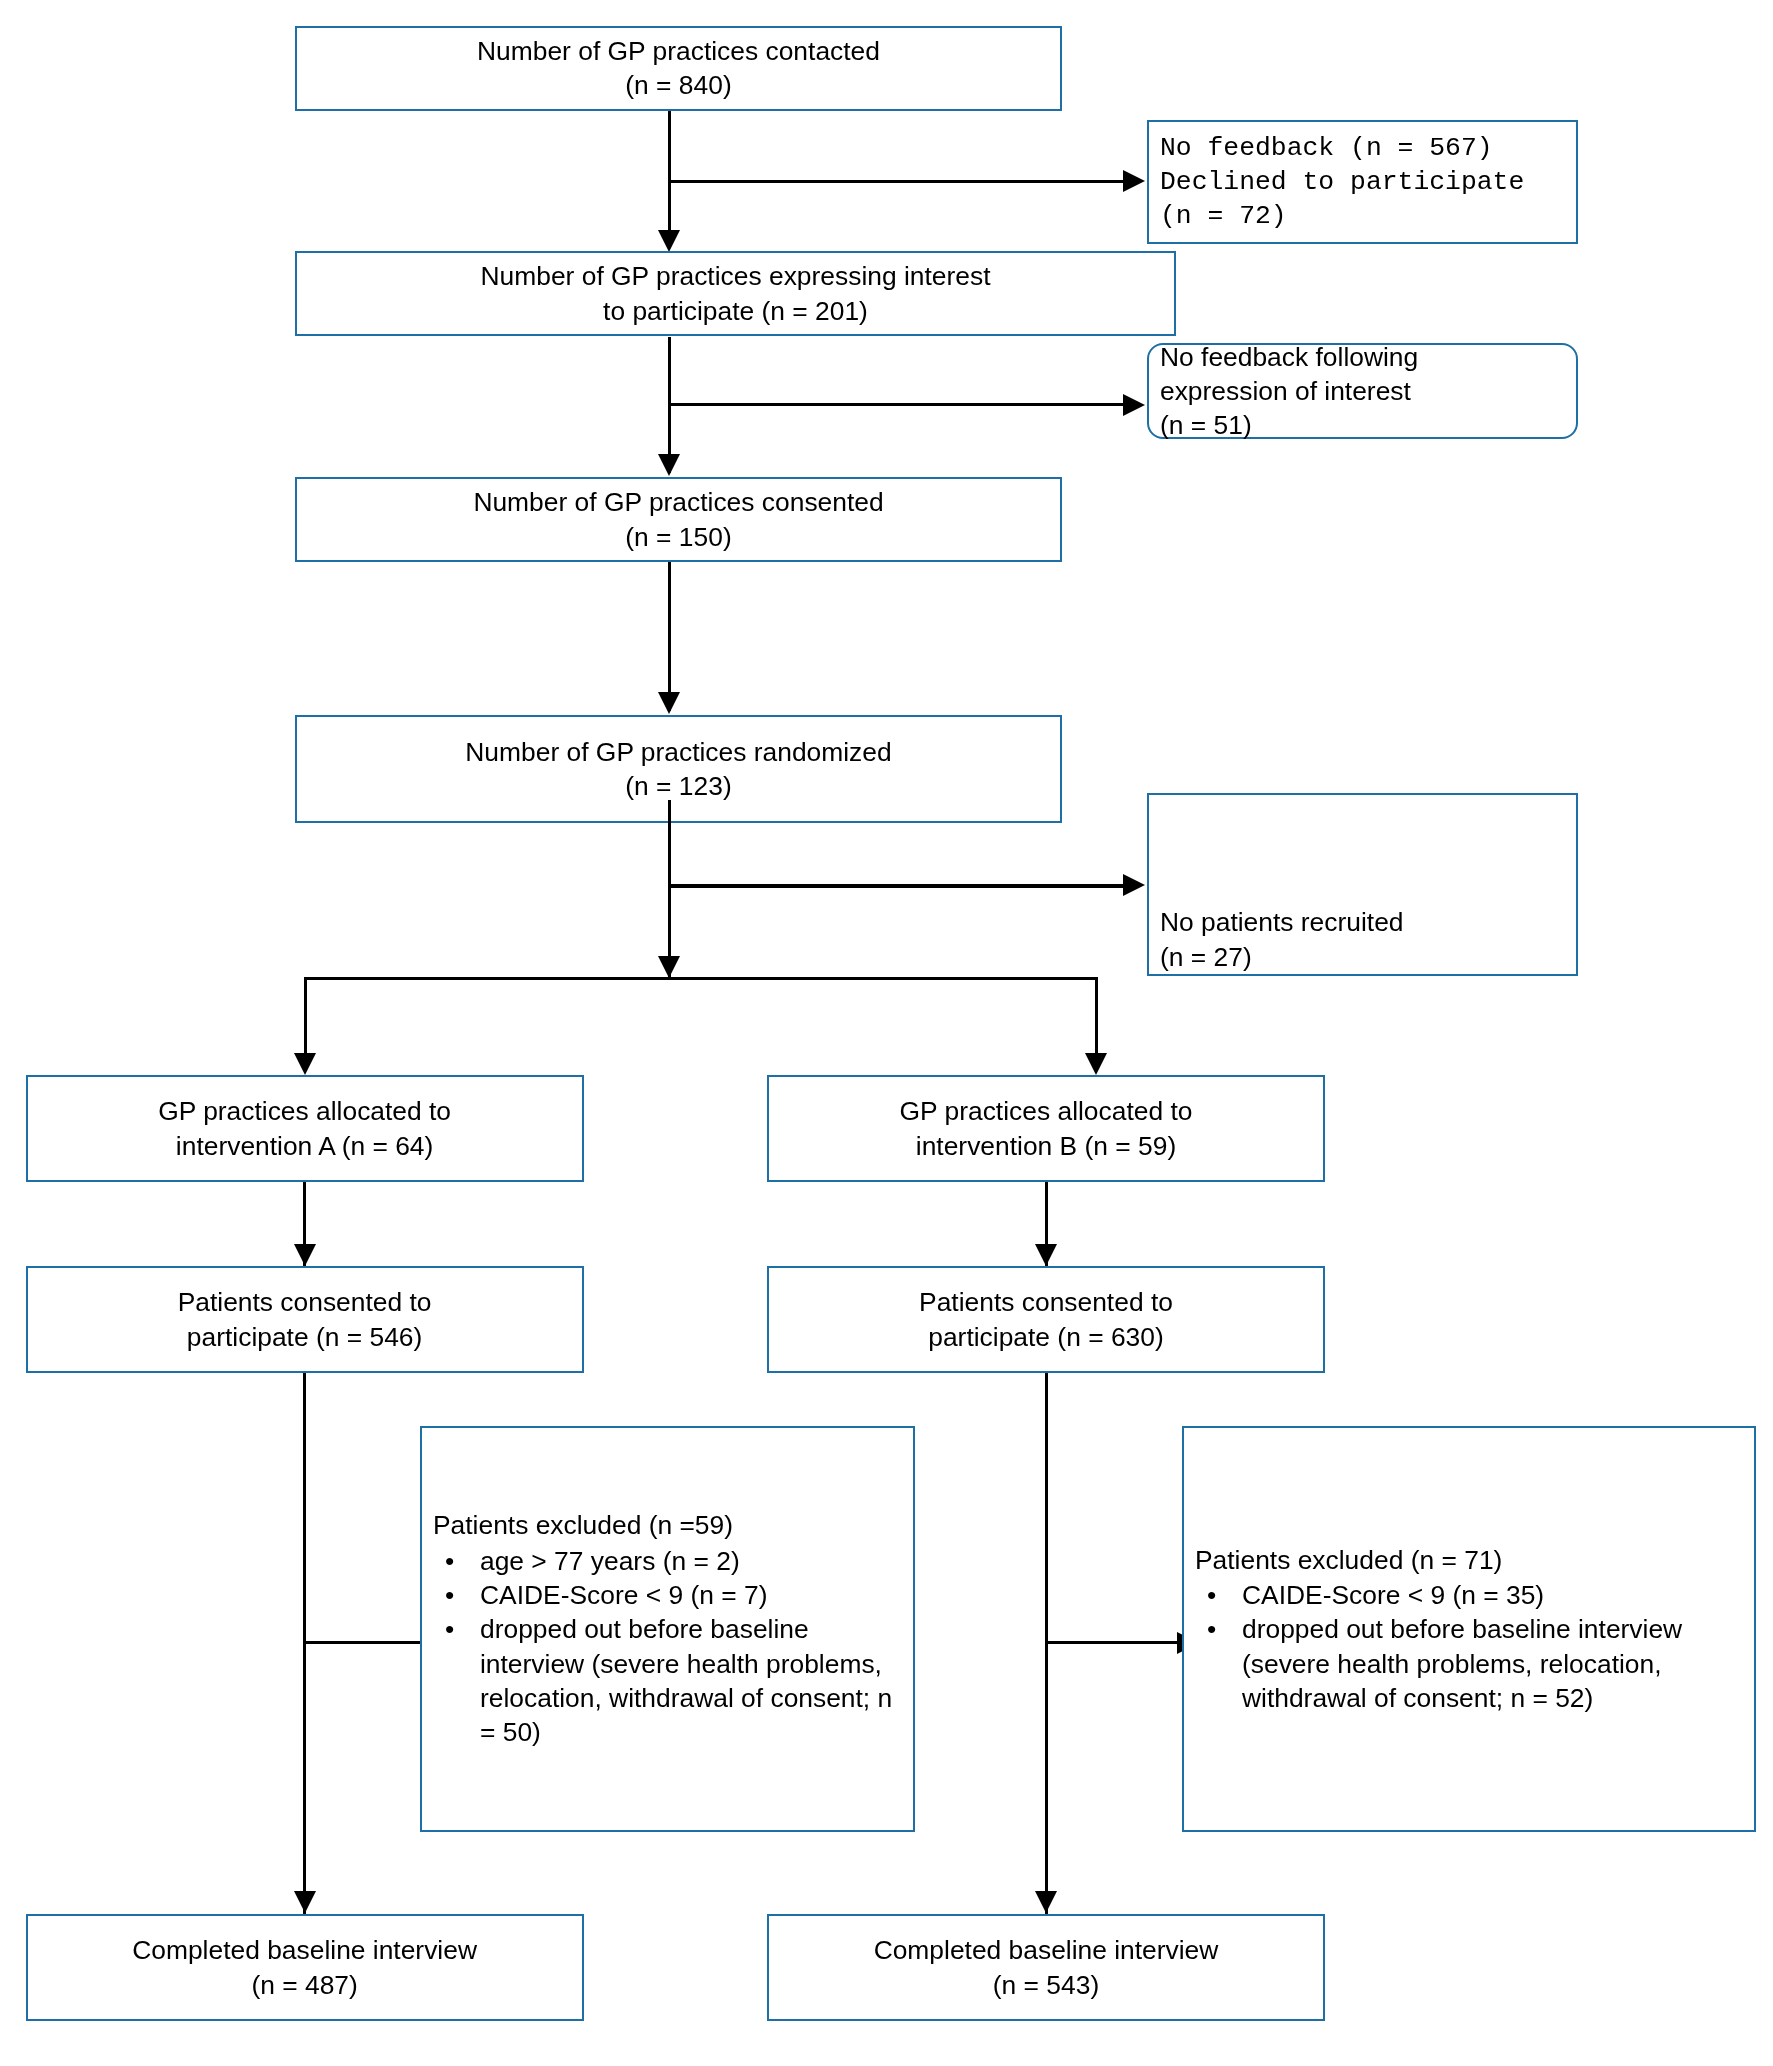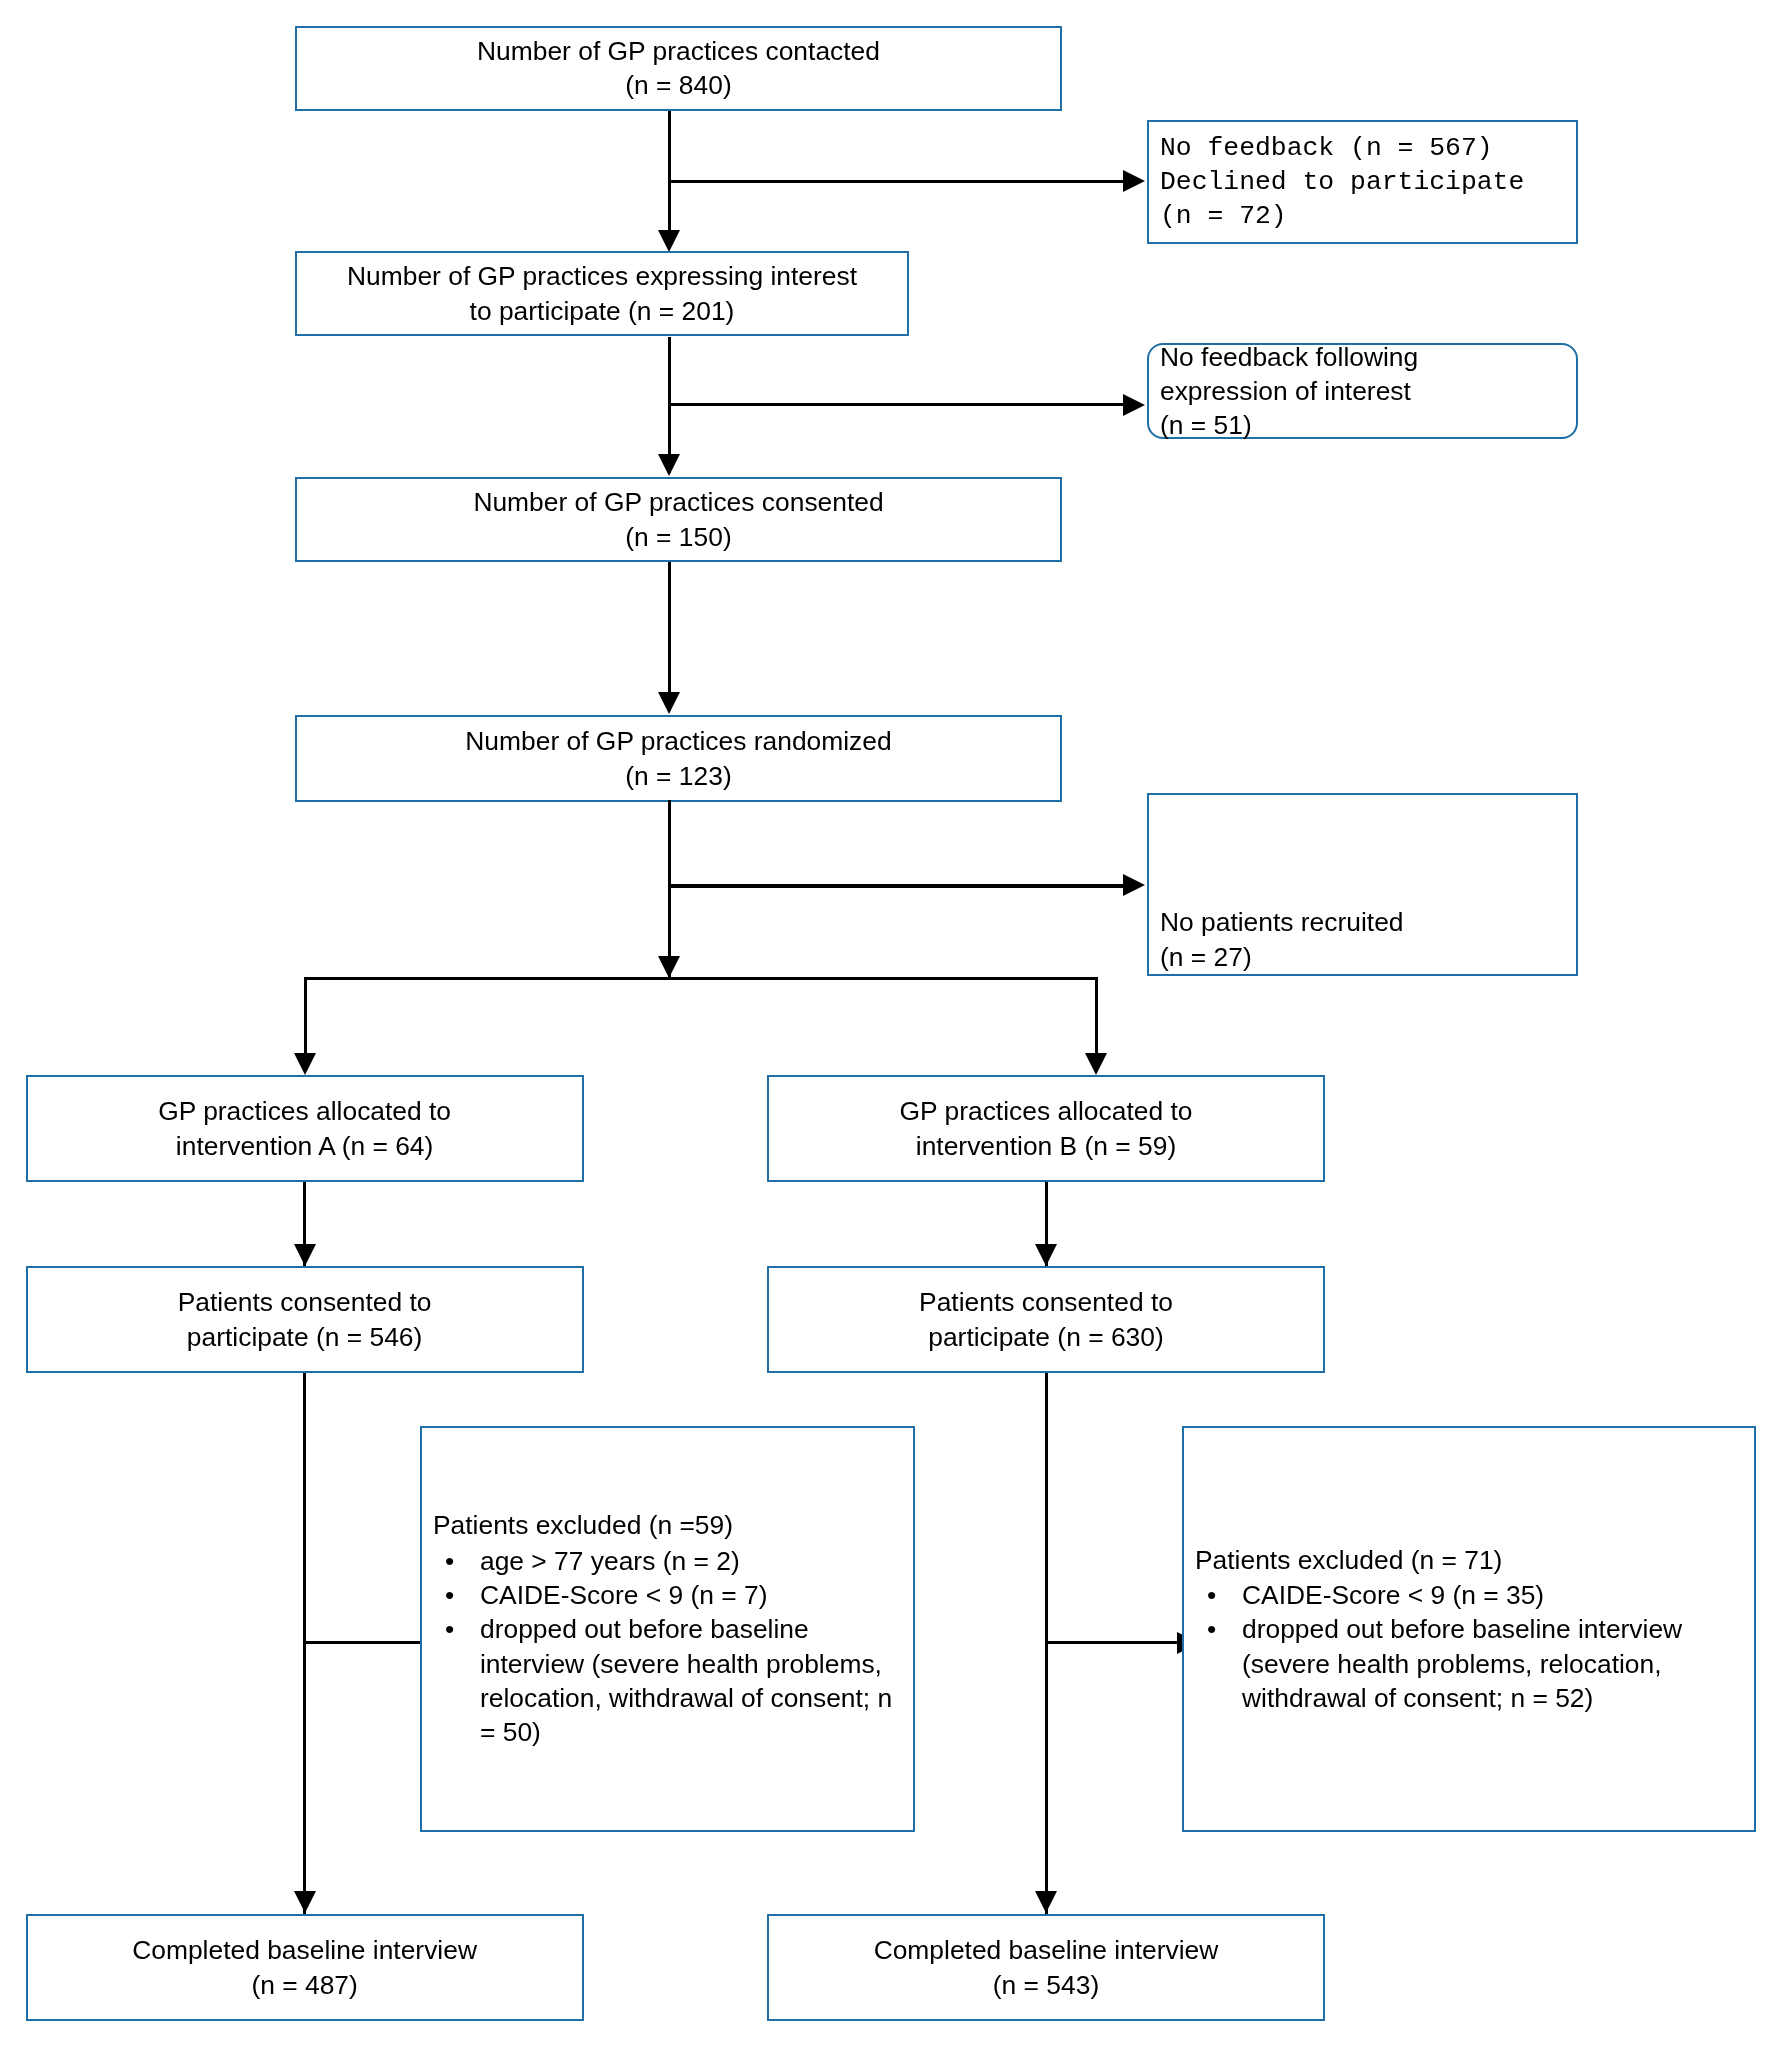--- a/index.html
+++ b/index.html
@@ -80,21 +80,21 @@
   <div class="arrowright" style="left:1123px;top:170px;"></div>
 
   <div class="box left" style="left:1147px;top:120px;width:431px;height:124px;font-family:Liberation Mono, monospace;">
     <div class="pad">
       <div>No feedback (n = 567)</div>
       <div>Declined to participate</div>
       <div>(n = 72)</div>
     </div>
   </div>
 
-  <div class="box center" style="left:295px;top:251px;width:614px;height:85px;">
+  <div class="box center" style="left:295px;top:251px;width:881px;height:85px;">
     <div class="pad">
       <div>Number of GP practices expressing interest</div>
       <div>to participate (n = 201)</div>
     </div>
   </div>
 
   <div class="line vline" style="left:668px;top:337px;width:3px;height:136px;"></div>
   <div class="arrowdown" style="left:658px;top:454px;"></div>
 
   <div class="line hline" style="left:668px;top:403px;width:460px;height:3px;"></div>
@@ -111,21 +111,21 @@
   <div class="box center" style="left:295px;top:477px;width:767px;height:85px;">
     <div class="pad">
       <div>Number of GP practices consented</div>
       <div>(n = 150)</div>
     </div>
   </div>
 
   <div class="line vline" style="left:668px;top:562px;width:3px;height:149px;"></div>
   <div class="arrowdown" style="left:658px;top:692px;"></div>
 
-  <div class="box center" style="left:295px;top:715px;width:767px;height:87px;">
+  <div class="box center" style="left:295px;top:715px;width:767px;height:108px;">
     <div class="pad">
       <div>Number of GP practices randomized</div>
       <div>(n = 123)</div>
     </div>
   </div>
 
   <div class="line vline" style="left:668px;top:800px;width:3px;height:179px;"></div>
   <div class="arrowdown" style="left:658px;top:956px;"></div>
 
   <div class="line hline" style="left:668px;top:884px;width:460px;height:3.8px;"></div>

